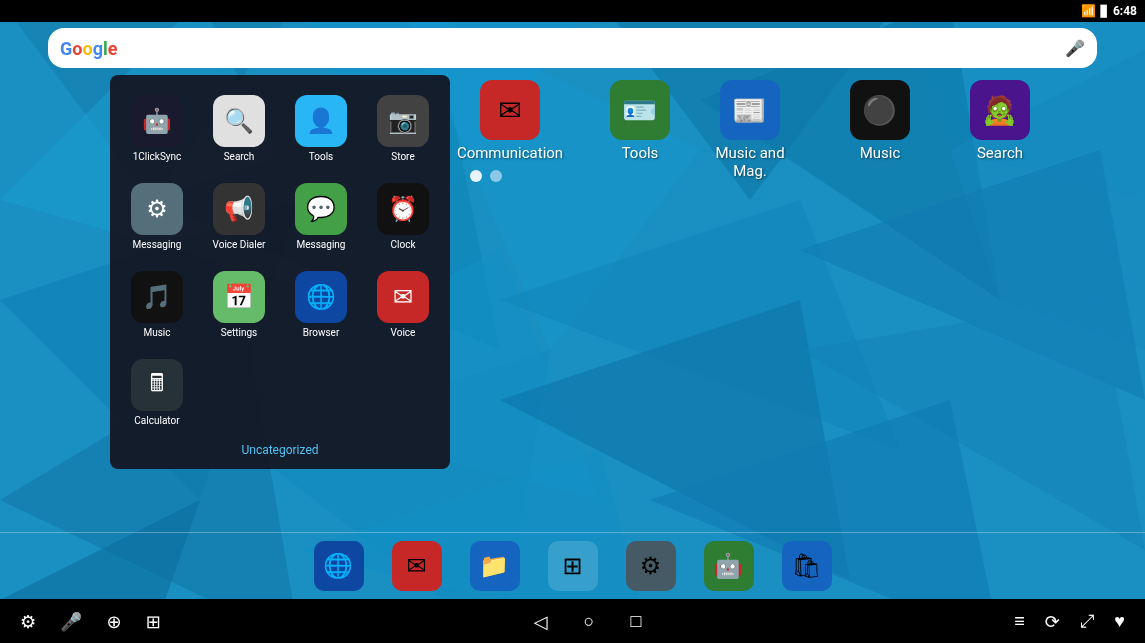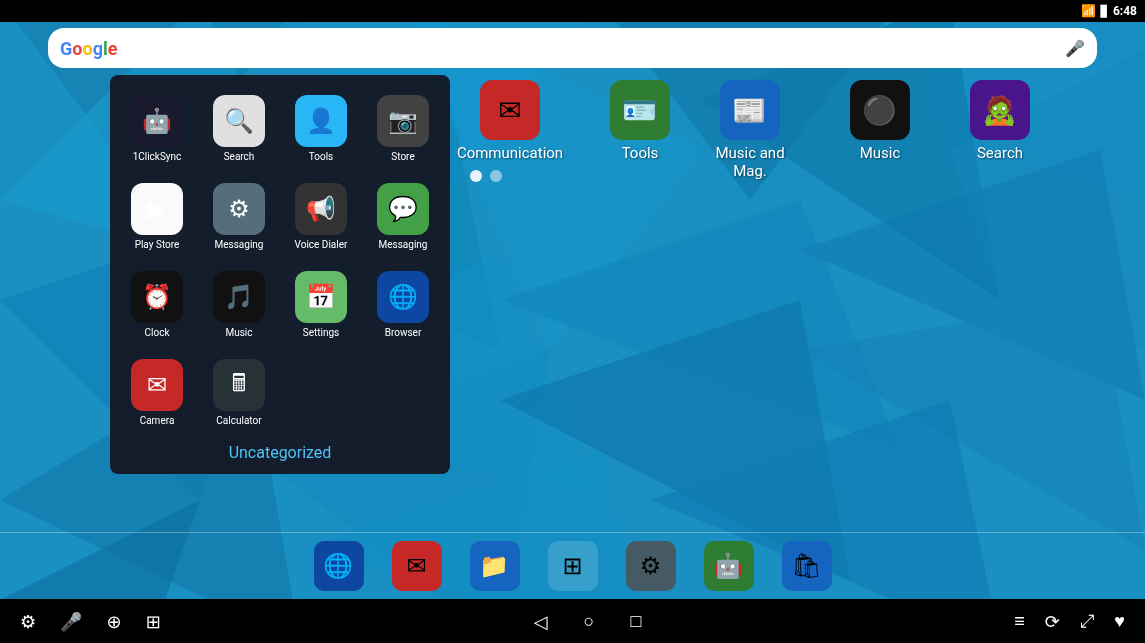--- a/index.html
+++ b/index.html
@@ -101,21 +101,21 @@
     .app-label {
       color: #fff;
       font-size: 10px;
       text-align: center;
       line-height: 1.2;
     }
     .drawer-footer {
       text-align: center;
       margin-top: 8px;
       color: #4fc3f7;
-      font-size: 16px;
+      font-size: 12px;
       padding-bottom: 4px;
     }
 
     
     .desktop-icon {
       position: absolute;
       display: flex;
       flex-direction: column;
       align-items: center;
       z-index: 5;
@@ -284,24 +284,20 @@
       </div>
       <div class="app-item">
         <div class="app-icon" style="background: rgb(41, 182, 246); font-size: 24px; color: rgb(255, 255, 255);">👤</div>
         <span class="app-label">Tools</span>
       </div>
       <div class="app-item">
         <div class="app-icon" style="background: rgb(66, 66, 66); font-size: 24px; color: rgb(255, 255, 255);">📷</div>
         <span class="app-label">Store</span>
       </div>
       <div class="app-item">
-        <div class="app-icon" style="background: rgb(250, 250, 250); font-size: 24px; color: rgb(255, 255, 255);">▶</div>
-        <span class="app-label">Play Store</span>
-      </div>
-      <div class="app-item">
         <div class="app-icon" style="background: rgb(84, 110, 122); font-size: 24px; color: rgb(255, 255, 255);">⚙</div>
         <span class="app-label">Messaging</span>
       </div>
       <div class="app-item">
         <div class="app-icon" style="background: rgb(51, 51, 51); font-size: 24px; color: rgb(255, 255, 255);">📢</div>
         <span class="app-label">Voice Dialer</span>
       </div>
       <div class="app-item">
         <div class="app-icon" style="background: rgb(67, 160, 71); font-size: 24px; color: rgb(255, 255, 255);">💬</div>
         <span class="app-label">Messaging</span>
@@ -317,21 +313,21 @@
       <div class="app-item">
         <div class="app-icon" style="background: rgb(102, 187, 106); font-size: 24px; color: rgb(255, 255, 255);">📅</div>
         <span class="app-label">Settings</span>
       </div>
       <div class="app-item">
         <div class="app-icon" style="background: rgb(13, 71, 161); font-size: 24px; color: rgb(255, 255, 255);">🌐</div>
         <span class="app-label">Browser</span>
       </div>
       <div class="app-item">
         <div class="app-icon" style="background: rgb(198, 40, 40); font-size: 24px; color: rgb(255, 255, 255);">✉</div>
-        <span class="app-label">Camera</span>
+        <span class="app-label">Voice</span>
       </div>
       <div class="app-item">
         <div class="app-icon" style="background: rgb(38, 50, 56); font-size: 24px; color: rgb(255, 255, 255);">🖩</div>
         <span class="app-label">Calculator</span>
       </div>
     </div>
   <div class="drawer-footer" id="drawerFooter">Uncategorized</div>
 </div>
 
 <div id="desktopIcons">

